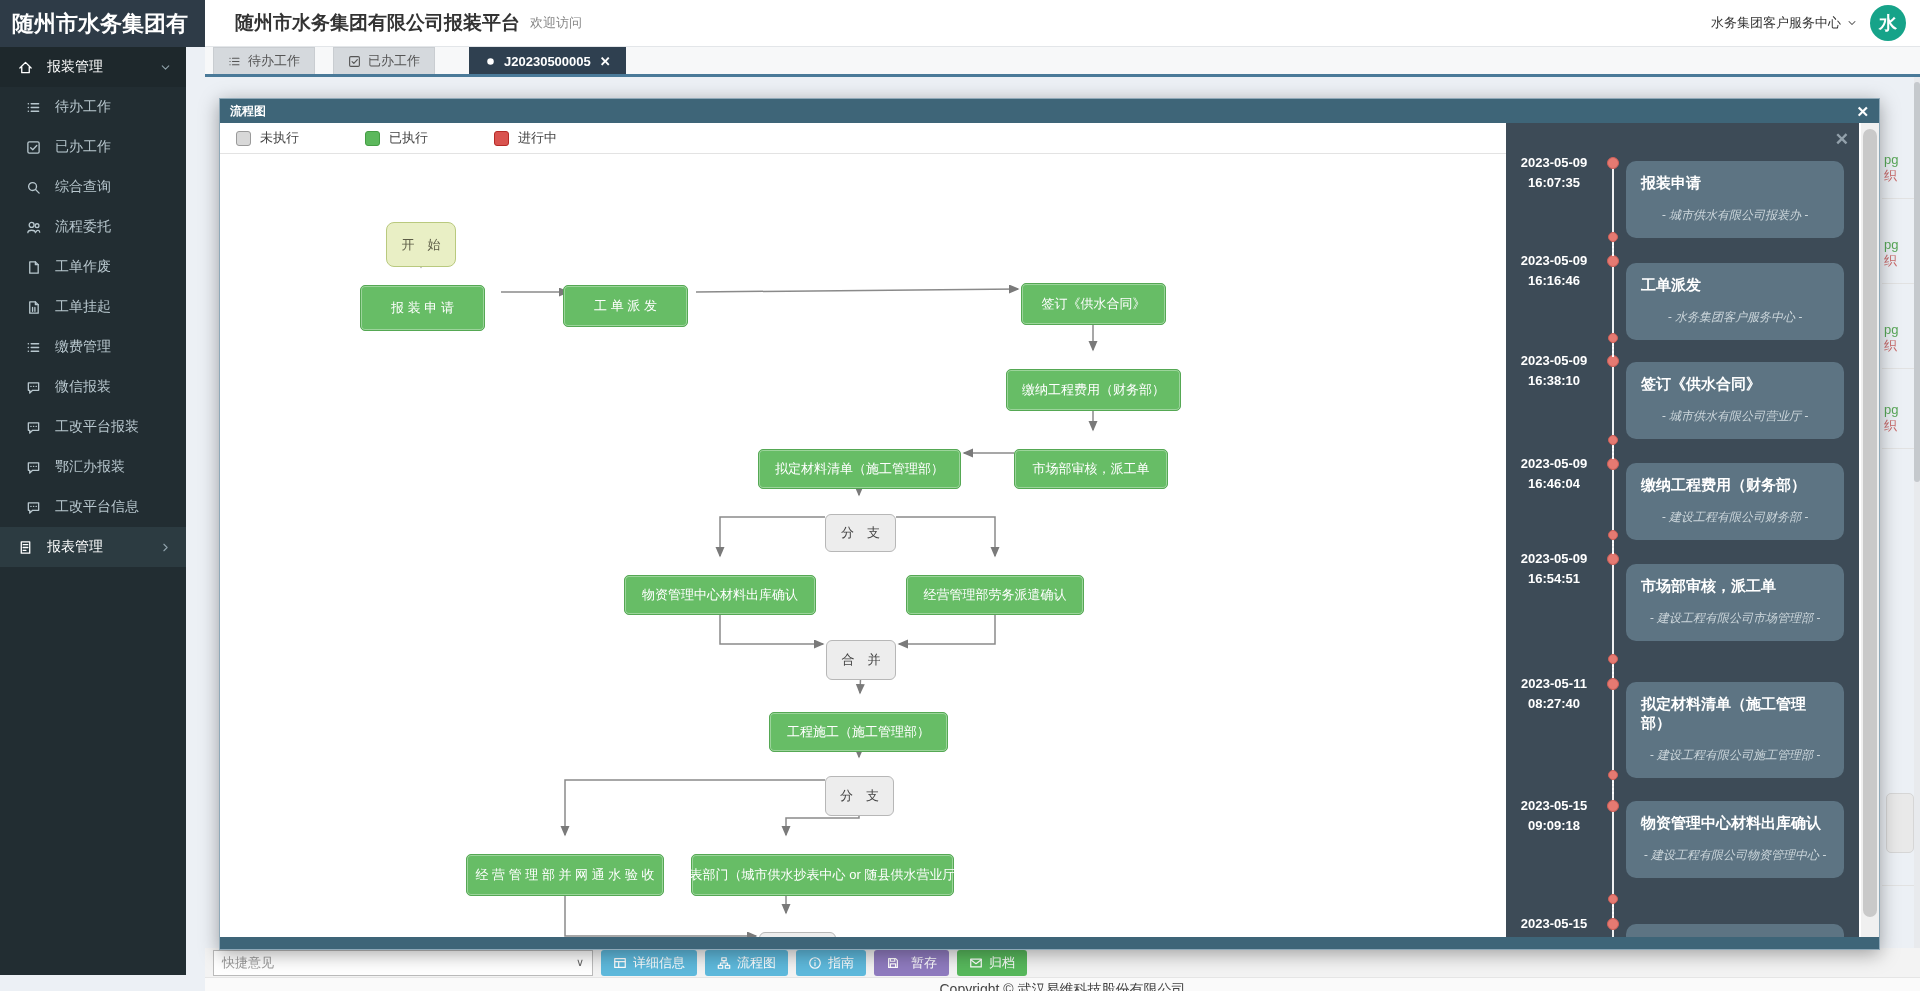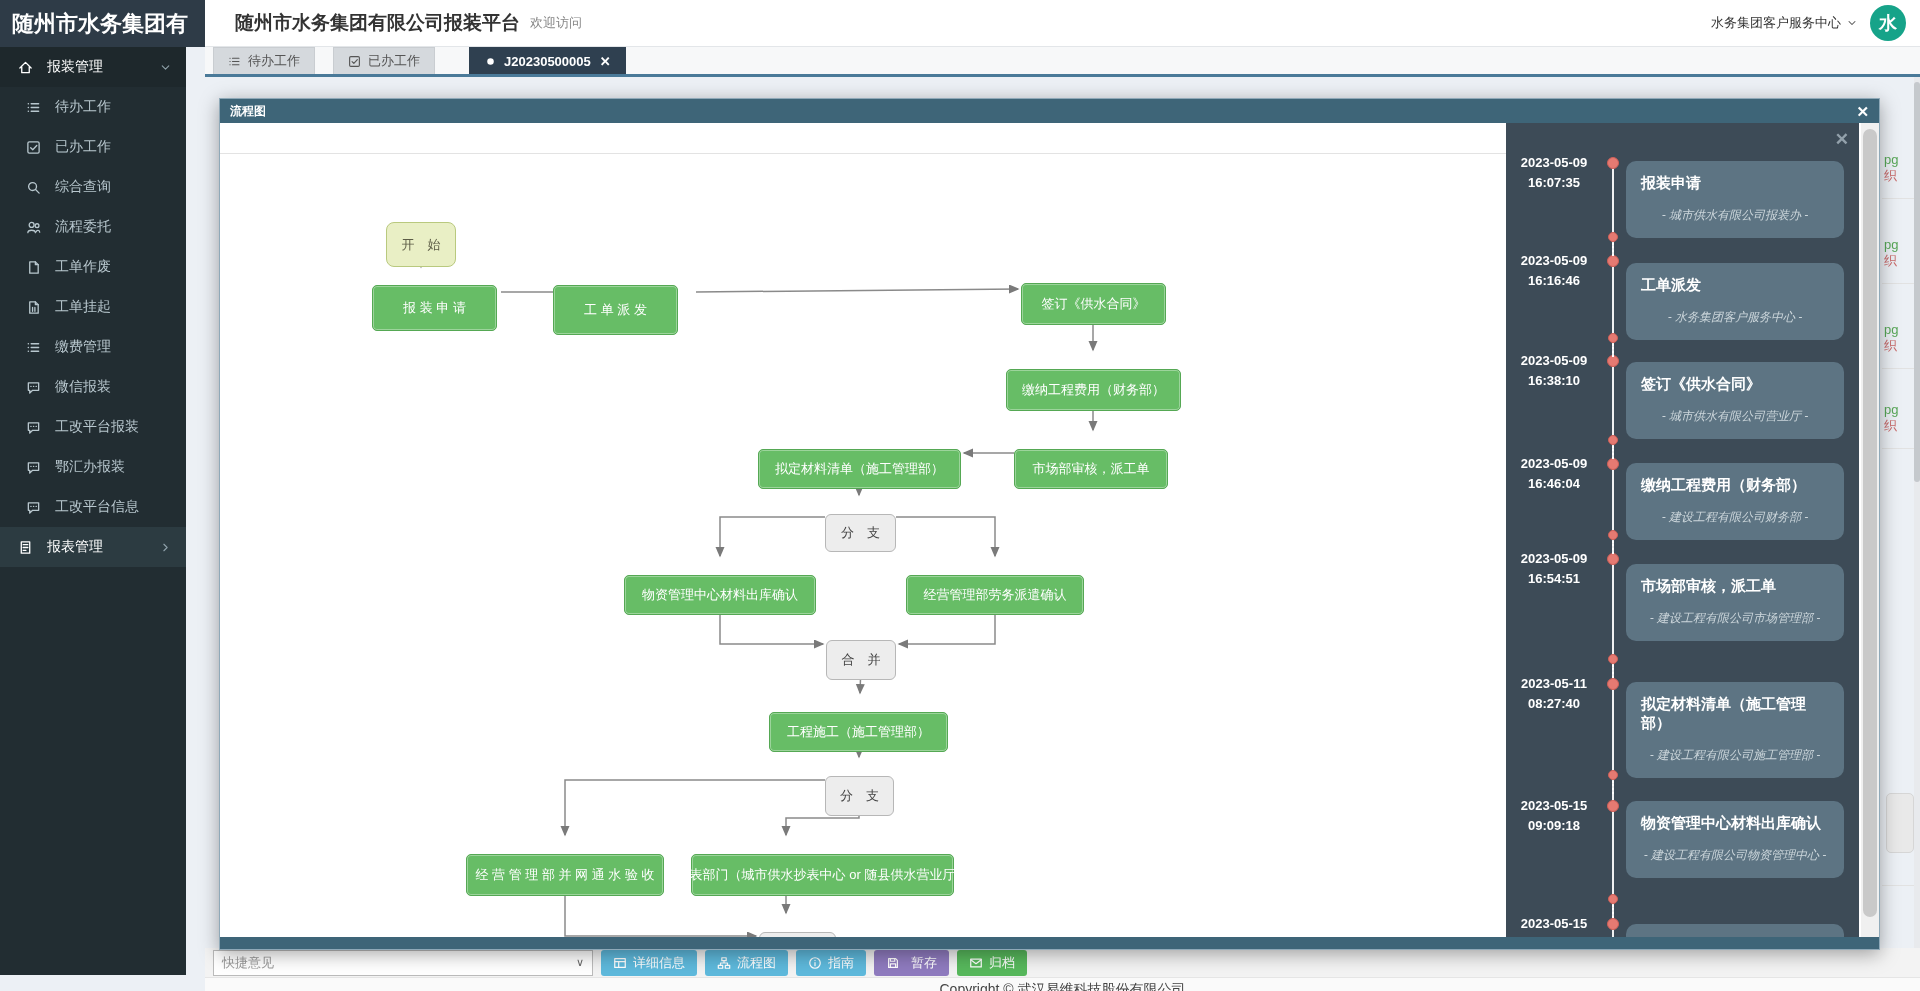--- a/index.html
+++ b/index.html
@@ -333,20 +333,34 @@
   <div class="footer">
     <span>Copyright © 武汉易维科技股份有限公司</span>
   </div>
 
   <div class="modal">
     <div class="m-head">
       <span class="m-title">流程图</span>
       <span class="m-close">✕</span>
     </div>
     <div class="m-body">
+      <div class="legend" id="legend" style="left:16px;">
+          <span class="lg-item">
+            <span class="lg-sq" style="background: rgb(216, 216, 216); border: 1px solid rgb(154, 154, 154);"></span>
+            <span class="lg-lbl">未执行</span>
+          </span>
+          <span class="lg-item">
+            <span class="lg-sq" style="background: rgb(92, 184, 92); border: 1px solid rgb(68, 157, 68);"></span>
+            <span class="lg-lbl">已执行</span>
+          </span>
+          <span class="lg-item">
+            <span class="lg-sq" style="background: rgb(217, 83, 79); border: 1px solid rgb(181, 43, 39);"></span>
+            <span class="lg-lbl">进行中</span>
+          </span>
+        </div>
       <div class="m-divider"></div>
       <svg class="edges" id="edges" width="1661" height="816">
         <defs>
           <marker id="arr" markerWidth="8" markerHeight="8" refX="6" refY="3" orient="auto">
             <path d="M0 0 L7 3 L0 6 z" fill="#7a7a7a"></path>
           </marker>
         </defs>
       <polyline points="201,128 201,144" fill="none" stroke="#8a8a8a" stroke-width="1.5" marker-end="url(#arr)"></polyline>
           <polyline points="281,169 348,169" fill="none" stroke="#8a8a8a" stroke-width="1.5" marker-end="url(#arr)"></polyline>
           <polyline points="476,169 798,166" fill="none" stroke="#8a8a8a" stroke-width="1.5" marker-end="url(#arr)"></polyline>
@@ -360,22 +374,22 @@
           <polyline points="775,476 775,521 679,521" fill="none" stroke="#8a8a8a" stroke-width="1.5" marker-end="url(#arr)"></polyline>
           <polyline points="641,541 640,570" fill="none" stroke="#8a8a8a" stroke-width="1.5" marker-end="url(#arr)"></polyline>
           <polyline points="639,613 639,634" fill="none" stroke="#8a8a8a" stroke-width="1.5" marker-end="url(#arr)"></polyline>
           <polyline points="605,657 345,657 345,712" fill="none" stroke="#8a8a8a" stroke-width="1.5" marker-end="url(#arr)"></polyline>
           <polyline points="639,677 639,695 566,695 566,712" fill="none" stroke="#8a8a8a" stroke-width="1.5" marker-end="url(#arr)"></polyline>
           <polyline points="345,757 345,813 536,813" fill="none" stroke="#8a8a8a" stroke-width="1.5" marker-end="url(#arr)"></polyline>
           <polyline points="566,757 566,790" fill="none" stroke="#8a8a8a" stroke-width="1.5" marker-end="url(#arr)"></polyline>
         </svg>
       <div id="flow-nodes">
           <div class="node start" style="left: 166px; top: 83px; width: 70px; height: 45px;">开　始</div>
-          <div class="node task" style="left: 152px; top: 146px; width: 125px; height: 46px;">报 装 申 请</div>
-          <div class="node task" style="left: 333px; top: 146px; width: 125px; height: 50px;">工 单 派 发</div>
+          <div class="node task" style="left: 140px; top: 146px; width: 125px; height: 46px;">报 装 申 请</div>
+          <div class="node task" style="left: 343px; top: 146px; width: 125px; height: 42px;">工 单 派 发</div>
           <div class="node task" style="left: 801px; top: 144px; width: 145px; height: 42px;">签订《供水合同》</div>
           <div class="node task" style="left: 786px; top: 230px; width: 175px; height: 42px;">缴纳工程费用（财务部）</div>
           <div class="node task" style="left: 794px; top: 310px; width: 154px; height: 40px;">市场部审核，派工单</div>
           <div class="node task" style="left: 538px; top: 310px; width: 203px; height: 40px;">拟定材料清单（施工管理部）</div>
           <div class="node gateway" style="left: 605px; top: 375px; width: 71px; height: 38px;">分　支</div>
           <div class="node task" style="left: 404px; top: 436px; width: 192px; height: 40px;">物资管理中心材料出库确认</div>
           <div class="node task" style="left: 686px; top: 436px; width: 178px; height: 40px;">经营管理部劳务派遣确认</div>
           <div class="node gateway" style="left: 606px; top: 501px; width: 70px; height: 40px;">合　并</div>
           <div class="node task" style="left: 549px; top: 573px; width: 179px; height: 40px;">工程施工（施工管理部）</div>
           <div class="node gateway" style="left: 605px; top: 637px; width: 69px; height: 40px;">分　支</div>

